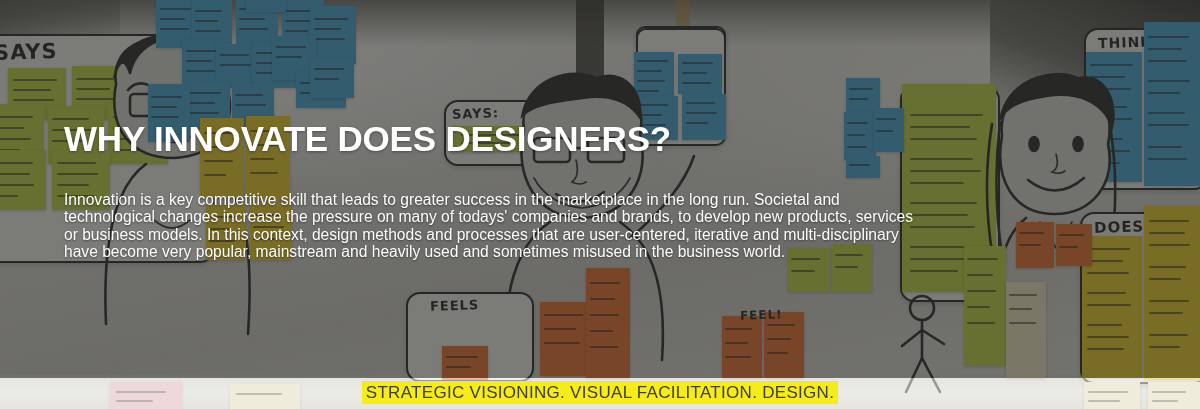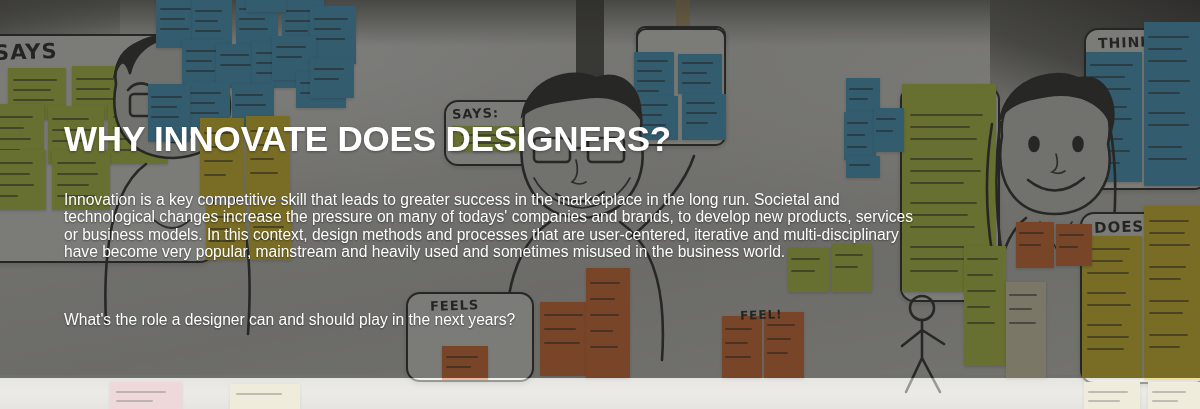--- a/index.html
+++ b/index.html
@@ -465,18 +465,20 @@
   </div>
 
   <div class="overlay-top"></div>
   <div class="overlay-bottom"></div>
 
   <div class="content">
     <h1 class="headline">WHY INNOVATE DOES DESIGNERS?</h1>
     <p class="para para1">Innovation is a key competitive skill that leads to greater success in the marketplace in the long run. Societal and technological changes increase the pressure on many of todays' companies and brands, to develop new products, services or business models. In this context, design methods and processes that are user-centered, iterative and multi-disciplinary have become very popular, mainstream and heavily used and sometimes misused in the business world.</p>
     <p class="para para2">
       <br>
-      <span>What's the role a designer can and should play in the next years?</span>
     </p>
   </div>
 
+  <div class="tagline-wrap">
+    <span class="tagline">STRATEGIC VISIONING. VISUAL FACILITATION. DESIGN.</span>
+  </div>
 
 </div>
 
 </body></html>

